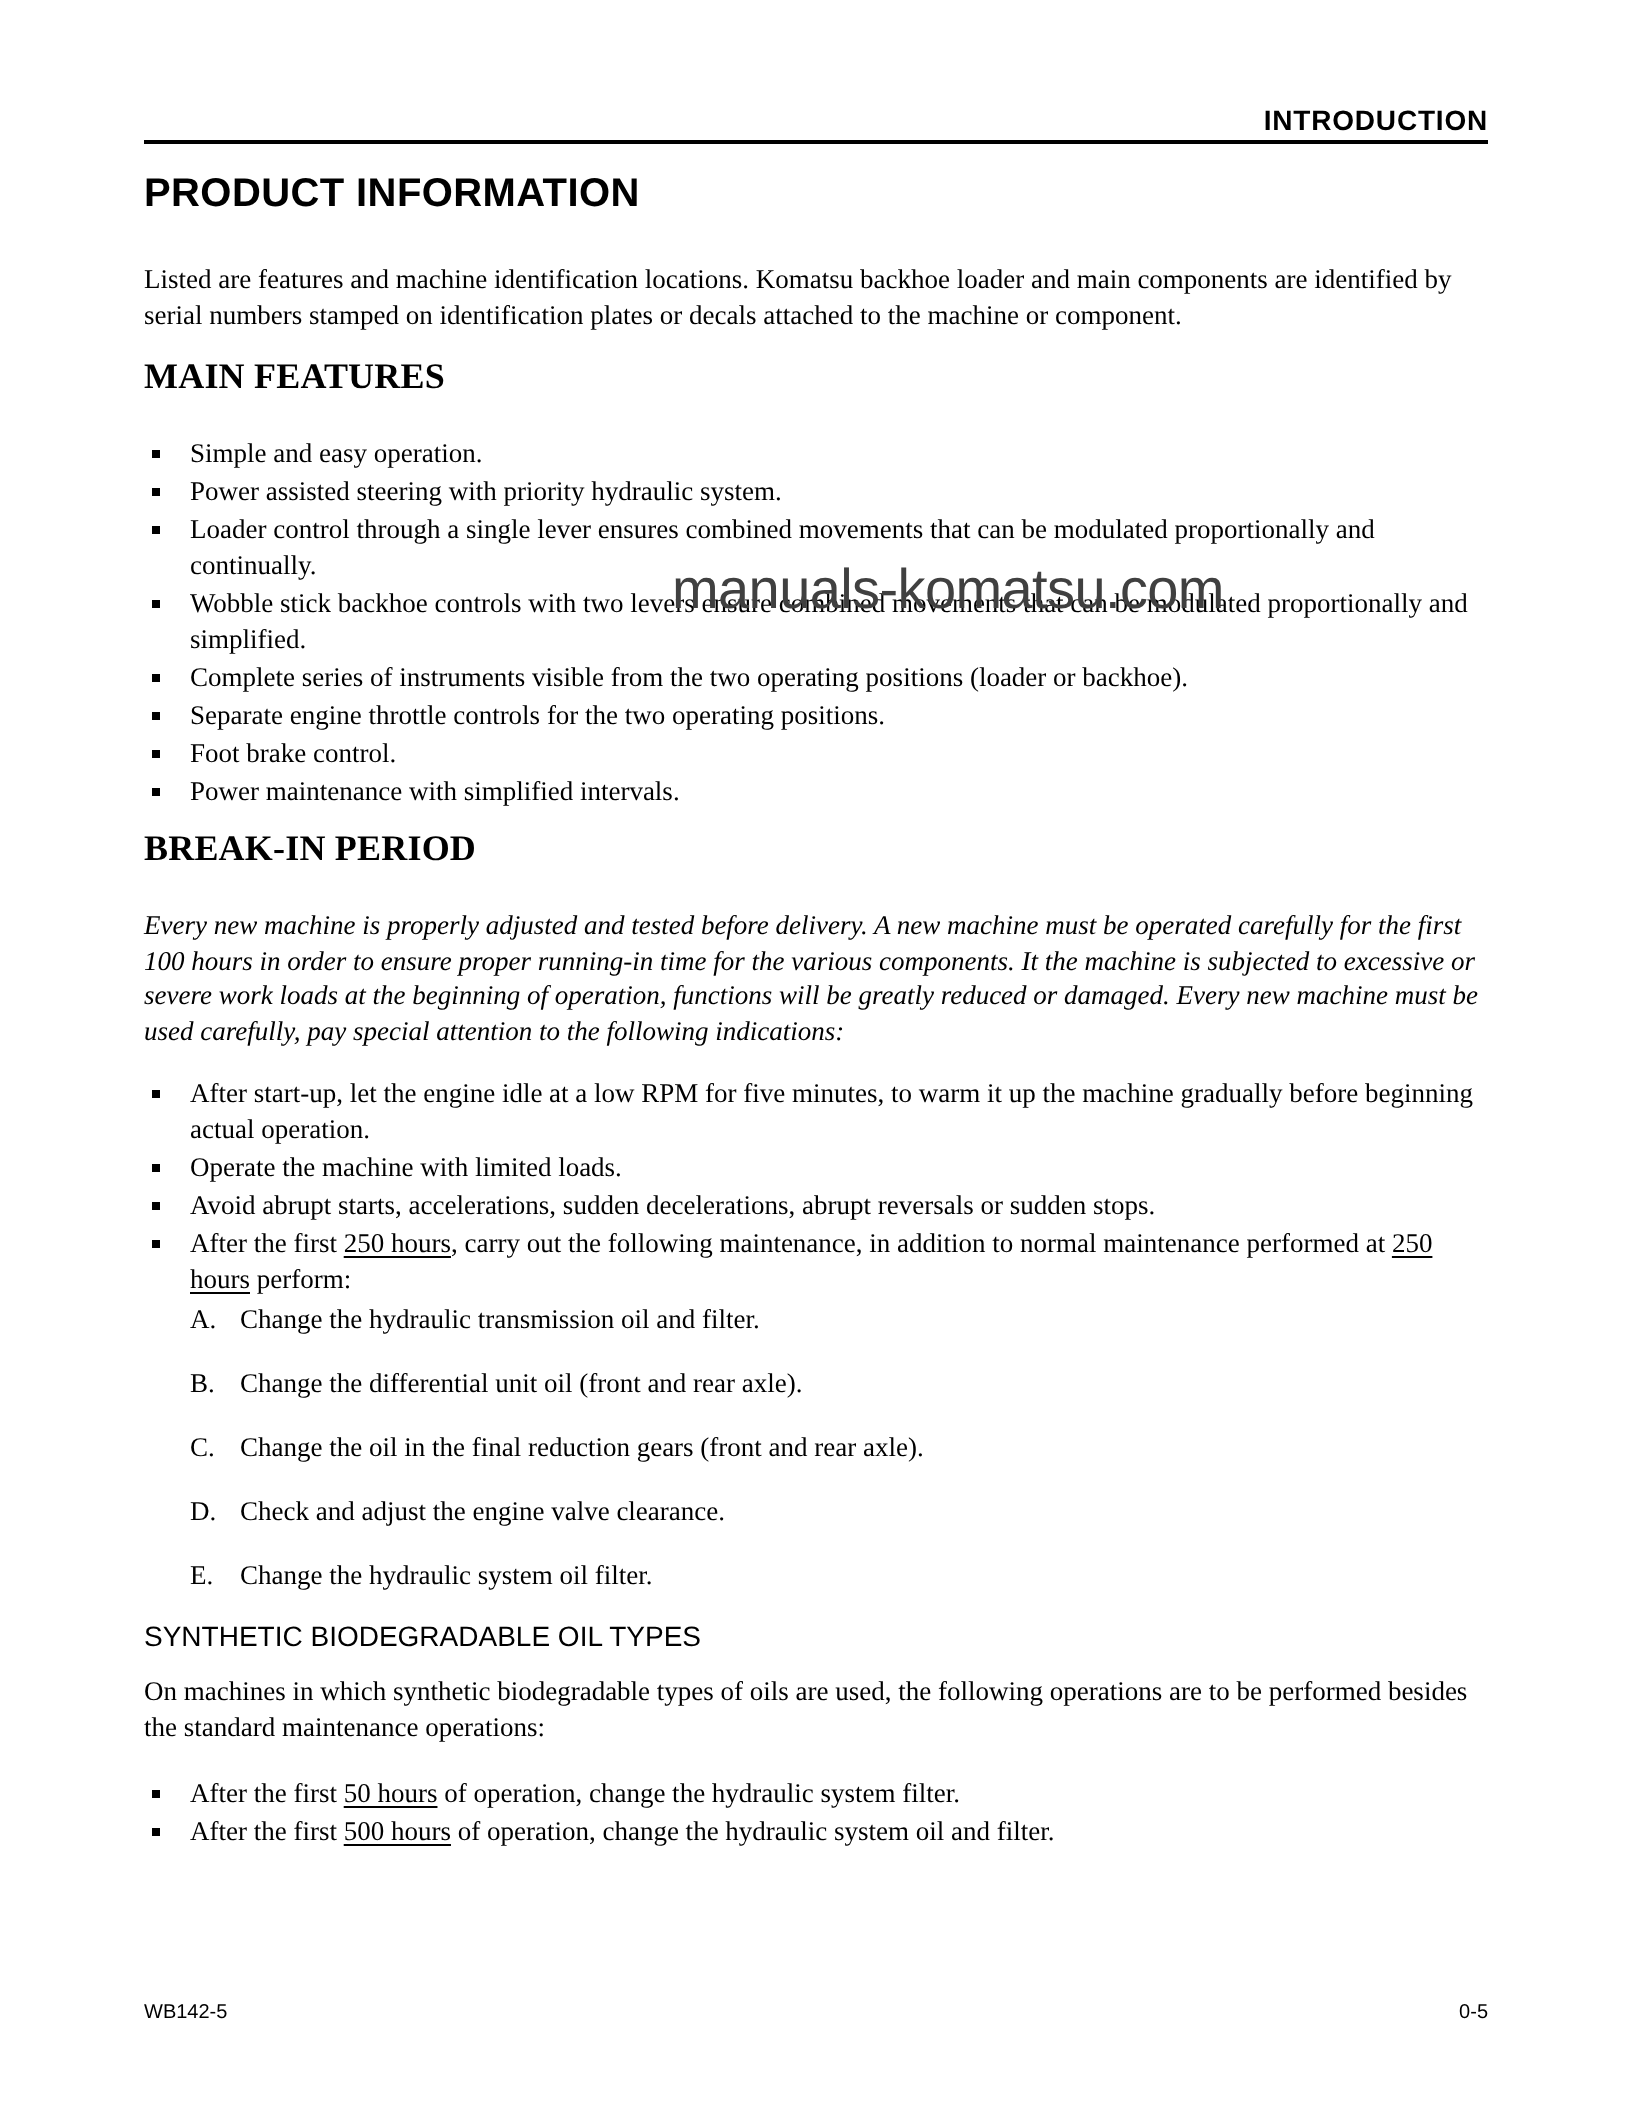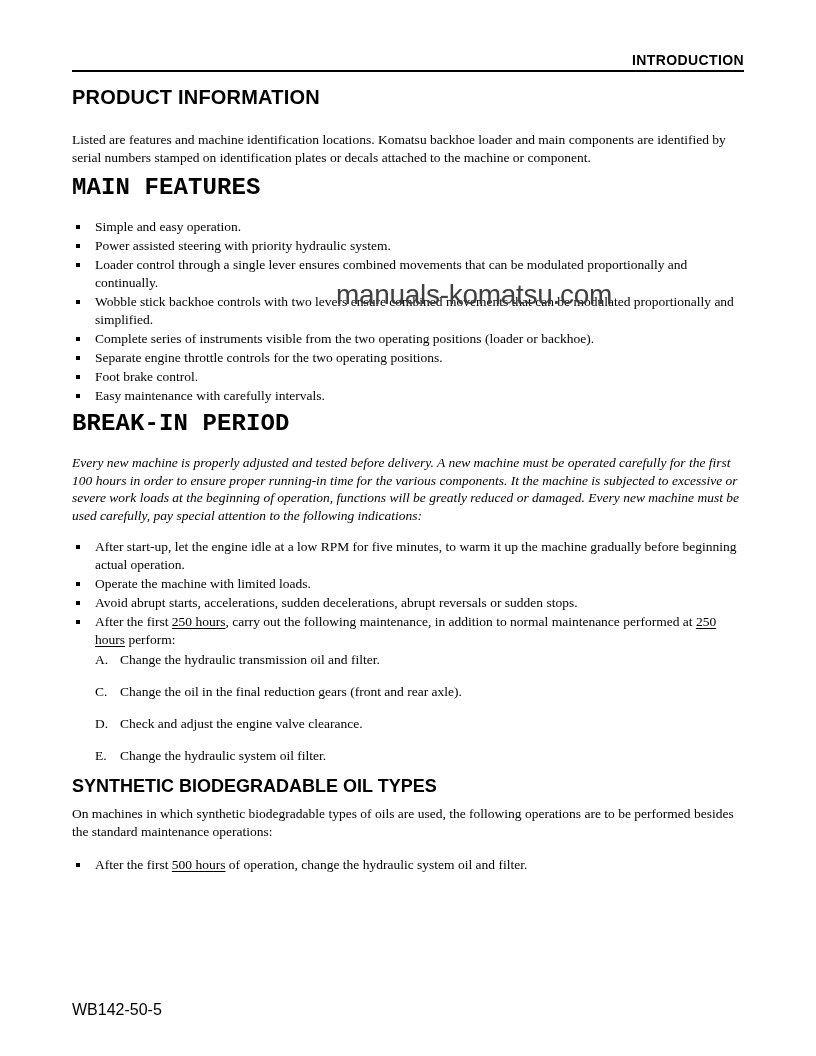--- a/index.html
+++ b/index.html
@@ -18,29 +18,29 @@
   }
 
   h1.page-title {
     font-family:"Liberation Sans", sans-serif; font-weight:bold;
     font-size:20px; line-height:20px; letter-spacing:0.2px;
     margin:15px 0 0 0;
   }
   p.para { margin:24px 0 0 0; line-height:17.5px; }
 
   h2.section {
-    font-family:Liberation Mono, monospace; font-weight:bold;
-    font-size:24px; line-height:18px; margin:13px 0 0 0; letter-spacing:0.1px;
+    font-family:Liberation Serif, serif; font-weight:bold;
+    font-size:18px; line-height:18px; margin:13px 0 0 0; letter-spacing:0.1px;
   }
   h2.section.break-in { margin-top:10px; }
   p.break-para { margin:21px 0 0 0; line-height:17.5px;font-style:italic; }
 
   h3.subsection {
-    font-family:"Liberation Sans", sans-serif; font-weight:bold;
-    font-size:18px; line-height:15px; margin:7px 0 0 0;
+    font-family:"Liberation Sans", sans-serif; font-weight:normal;
+    font-size:14px; line-height:15px; margin:7px 0 0 0;
   }
   p.syn-para { margin:11px 0 0 0; line-height:17.5px; }
 
   ul.bullets { list-style:none; margin:21px 0 0 0; padding:0; }
   ul.bullets.tight { margin-top:14px; }
   ul.bullets.syn { margin-top:16px; }
   ul.bullets li {
     position:relative; padding-left:23px; line-height:18px; margin-bottom:1px;
   }
   ul.bullets li::before {
@@ -56,22 +56,22 @@
 
   .watermark {
     position:absolute; left:336px; top:280px;
     font-family:"Liberation Sans", sans-serif; font-size:28px; line-height:30px;
     letter-spacing:-0.3px; color:#404040; white-space:nowrap;
     pointer-events:none;
   }
 
   .footer {
     position:absolute; left:72px; right:72px; top:1001px;
-    display:flex; 
-    font-family:"Liberation Sans", sans-serif; font-size:16px;
+    display:flex; justify-content:space-between;
+    font-family:"Liberation Sans", sans-serif; font-size:10px;
   }
 </style>
 </head>
 <body>
 
 <div class="page">
   <div class="content">
 
     <div class="header">
       <span>INTRODUCTION</span>
@@ -83,41 +83,43 @@
 
     <h2 class="section">MAIN FEATURES</h2>
     <ul class="bullets">
       <li>Simple and easy operation.</li>
       <li>Power assisted steering with priority hydraulic system.</li>
       <li>Loader control through a single lever ensures combined movements that can be modulated proportionally and continually.</li>
       <li>Wobble stick backhoe controls with two levers ensure combined movements that can be modulated proportionally and simplified.</li>
       <li>Complete series of instruments visible from the two operating positions (loader or backhoe).</li>
       <li>Separate engine throttle controls for the two operating positions.</li>
       <li>Foot brake control.</li>
-      <li>Easy maintenance with carefully intervals.</li>
+      <li>Power maintenance with simplified intervals.</li>
     </ul>
 
     <h2 class="section break-in">BREAK-IN PERIOD</h2>
     <p class="break-para">Every new machine is properly adjusted and tested before delivery. A new machine must be operated carefully for the first 100 hours in order to ensure proper running-in time for the various components. It the machine is subjected to excessive or severe work loads at the beginning of operation, functions will be greatly reduced or damaged. Every new machine must be used carefully, pay special attention to the following indications:</p>
     <ul class="bullets tight">
       <li>After start-up, let the engine idle at a low RPM for five minutes, to warm it up the machine gradually before beginning actual operation.</li>
       <li>Operate the machine with limited loads.</li>
       <li>Avoid abrupt starts, accelerations, sudden decelerations, abrupt reversals or sudden stops.</li>
       <li><span>After the first </span><span class="u">250 hours</span><span>, carry out the following maintenance, in addition to normal maintenance performed at </span><span class="u">250 hours</span><span> perform:</span></li>
     </ul>
     <ol class="lettered">
       <li><span class="letter">A.</span><span>Change the hydraulic transmission oil and filter.</span></li>
+      <li><span class="letter">B.</span><span>Change the differential unit oil (front and rear axle).</span></li>
       <li><span class="letter">C.</span><span>Change the oil in the final reduction gears (front and rear axle).</span></li>
       <li><span class="letter">D.</span><span>Check and adjust the engine valve clearance.</span></li>
       <li><span class="letter">E.</span><span>Change the hydraulic system oil filter.</span></li>
     </ol>
 
     <h3 class="subsection">SYNTHETIC BIODEGRADABLE OIL TYPES</h3>
     <p class="syn-para">On machines in which synthetic biodegradable types of oils are used, the following operations are to be performed besides the standard maintenance operations:</p>
     <ul class="bullets syn">
+      <li><span>After the first </span><span class="u">50 hours</span><span> of operation, change the hydraulic system filter.</span></li>
       <li><span>After the first </span><span class="u">500 hours</span><span> of operation, change the hydraulic system oil and filter.</span></li>
     </ul>
 
   </div>
 
   <div class="watermark">manuals-komatsu.com</div>
 
   <div class="footer">
     <span>WB142-5</span>
     <span>0-5</span>

